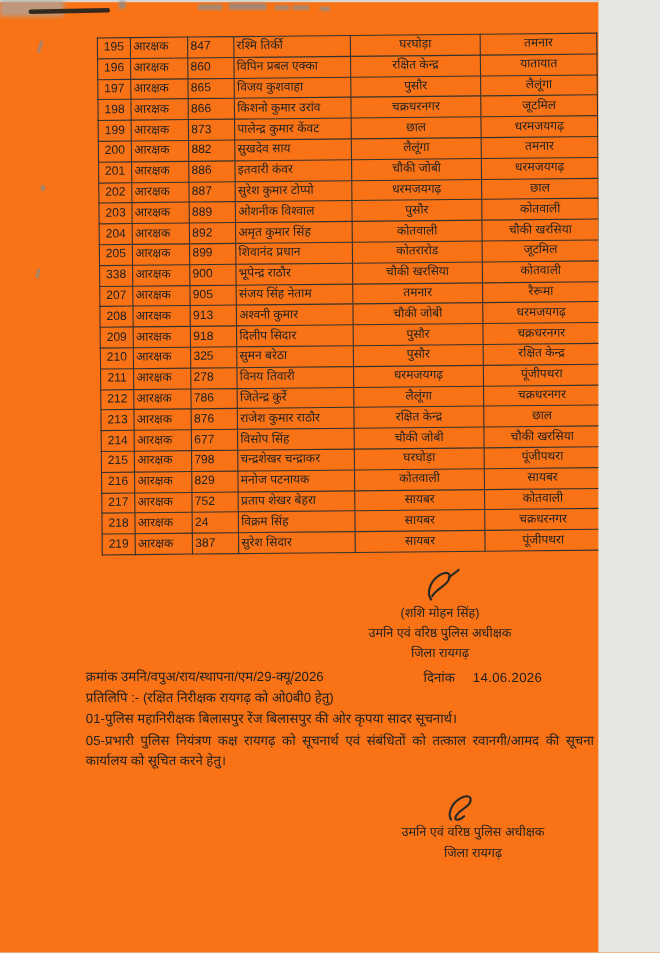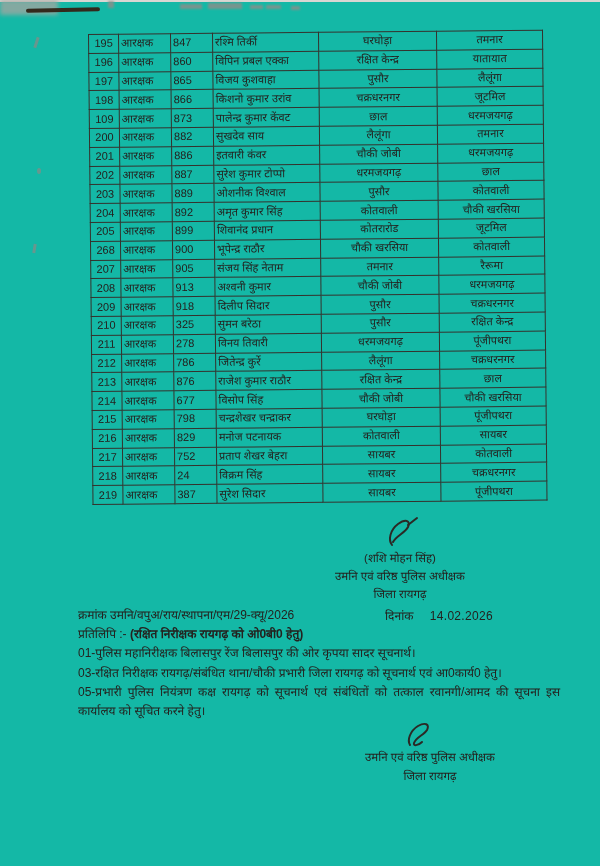--- a/index.html
+++ b/index.html
@@ -1,17 +1,17 @@
 <!DOCTYPE html>
 <html lang="hi"><head>
 <meta charset="utf-8">
 <style>
   html,body{margin:0;padding:0;}
   body{width:600px;height:866px;background:#e8e6e2;}
-  .page{position:relative;width:600px;height:866px;background:#14b8a6;
+  .page{position:relative;width:544px;height:866px;background:#f97316;
         font-family:"Liberation Sans","DejaVu Sans",sans-serif;color:#201e1b;overflow:hidden;}
 
   
   .edge-top{position:absolute;left:0;top:0;width:600px;height:2px;background:#d8d6d2;}
   .smudge{position:absolute;left:0;top:0;width:58px;height:15px;background:#a8a5a0;filter:blur(2px);opacity:.75;}
   .bar{position:absolute;left:26px;top:8px;width:74px;height:4px;background:#33291c;transform:rotate(-1.2deg);border-radius:2px;}
   .frag{position:absolute;background:#8f8d89;filter:blur(1px);opacity:.8;}
   .f1{left:108px;top:1px;width:6px;height:7px;}
   .f2{left:180px;top:4px;width:22px;height:5px;}
   .f3{left:208px;top:3px;width:34px;height:6px;}
@@ -39,21 +39,21 @@
   .sig-top{position:absolute;left:295px;top:516px;width:210px;text-align:center;
            font-size:11.5px;line-height:18px;color:#24221f;}
   .sig-top svg{display:block;margin:0 auto 1px auto;}
 
   
   .memo{position:absolute;left:78px;top:589px;width:482px;font-size:12px;color:#24221f;margin-top:18px;}
   .memo-ref-row{position:relative;height:17px;line-height:16px;}
   .date-line{position:absolute;left:307px;top:1px;white-space:nowrap;}
   .date-val{margin-left:13px;letter-spacing:.3px;}
   .copy-heading{line-height:18px;margin-top:1px;}
-  .copy-heading b{font-weight:700;}
+  .copy-heading b{font-weight:400;}
   .copy-item{line-height:18.6px;margin-top:1px;text-align:justify;}
 
   
   .sig-bottom{position:absolute;left:330px;top:721px;width:200px;text-align:center;
               font-size:11.5px;line-height:19px;color:#24221f;}
   .sig-bottom svg{display:block;margin:0 auto 0 72px;}
   .ink{stroke:#2b2925;fill:none;stroke-width:2;stroke-linecap:round;}
 </style>
 </head>
 <body>
@@ -115,21 +115,21 @@
           <tr>
             <td class="c0">198</td>
             <td class="c1">आरक्षक</td>
             <td class="c2">866</td>
             <td class="c3">किशनो कुमार उरांव</td>
             <td class="c4">चक्रधरनगर</td>
             <td class="c5">जूटमिल</td>
           </tr>
 
           <tr>
-            <td class="c0">109</td>
+            <td class="c0">199</td>
             <td class="c1">आरक्षक</td>
             <td class="c2">873</td>
             <td class="c3">पालेन्द्र कुमार केंवट</td>
             <td class="c4">छाल</td>
             <td class="c5">धरमजयगढ़</td>
           </tr>
 
           <tr>
             <td class="c0">200</td>
             <td class="c1">आरक्षक</td>
@@ -178,21 +178,21 @@
           <tr>
             <td class="c0">205</td>
             <td class="c1">आरक्षक</td>
             <td class="c2">899</td>
             <td class="c3">शिवानंद प्रधान</td>
             <td class="c4">कोतरारोड</td>
             <td class="c5">जूटमिल</td>
           </tr>
 
           <tr>
-            <td class="c0">268</td>
+            <td class="c0">338</td>
             <td class="c1">आरक्षक</td>
             <td class="c2">900</td>
             <td class="c3">भूपेन्द्र राठौर</td>
             <td class="c4">चौकी खरसिया</td>
             <td class="c5">कोतवाली</td>
           </tr>
 
           <tr>
             <td class="c0">207</td>
             <td class="c1">आरक्षक</td>
@@ -321,33 +321,32 @@
     <div>(शशि मोहन सिंह)</div>
     <div>उमनि एवं वरिष्ठ पुलिस अधीक्षक</div>
     <div>जिला रायगढ़</div>
   </div>
 
   <div class="memo">
     <div class="memo-ref-row">
       <span>क्रमांक उमनि/वपुअ/राय/स्थापना/एम/29-क्यू/2026</span>
       <span class="date-line">
         <span>दिनांक</span>
-        <span class="date-val">14.02.2026</span>
+        <span class="date-val">14.06.2026</span>
       </span>
     </div>
     <div class="copy-heading">
       <span>प्रतिलिपि :-</span>
       <b>(रक्षित निरीक्षक रायगढ़ को ओ0बी0 हेतु)</b>
     </div>
     <div>
 
         <div class="copy-item">01-पुलिस महानिरीक्षक बिलासपुर रेंज बिलासपुर की ओर कृपया सादर सूचनार्थ।</div>
 
 
-        <div class="copy-item">03-रक्षित निरीक्षक रायगढ़/संबंधित थाना/चौकी प्रभारी जिला रायगढ़ को सूचनार्थ एवं आ0कार्य0 हेतु।</div>
 
 
         <div class="copy-item">05-प्रभारी पुलिस नियंत्रण कक्ष रायगढ़ को सूचनार्थ एवं संबंधितों को तत्काल रवानगी/आमद की सूचना इस कार्यालय को सूचित करने हेतु।</div>
 
       </div>
   </div>
 
   <div class="sig-bottom">
     <svg width="34" height="27" viewBox="0 0 34 27">
       <path class="ink" d="M8 24 C5 19 8 10 16 5 C23 1 28 3 25 9 C22 14 14 16 12 22 C11 25 16 25 20 21"></path>

